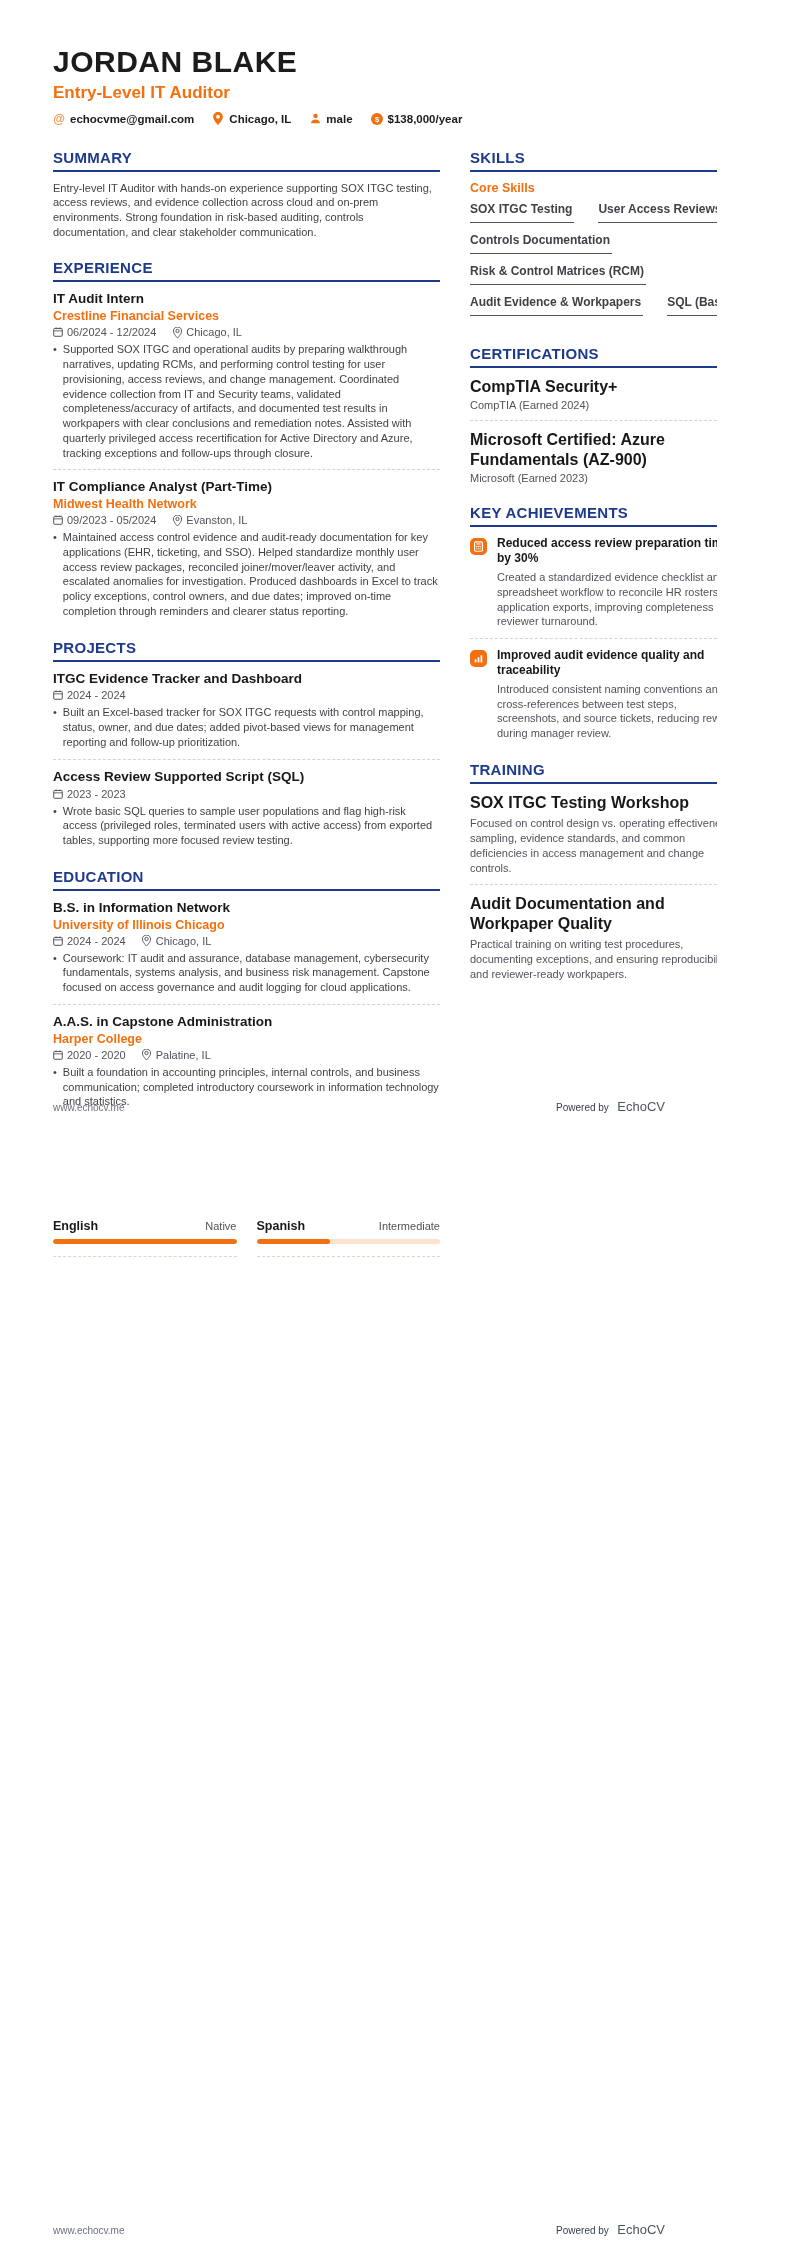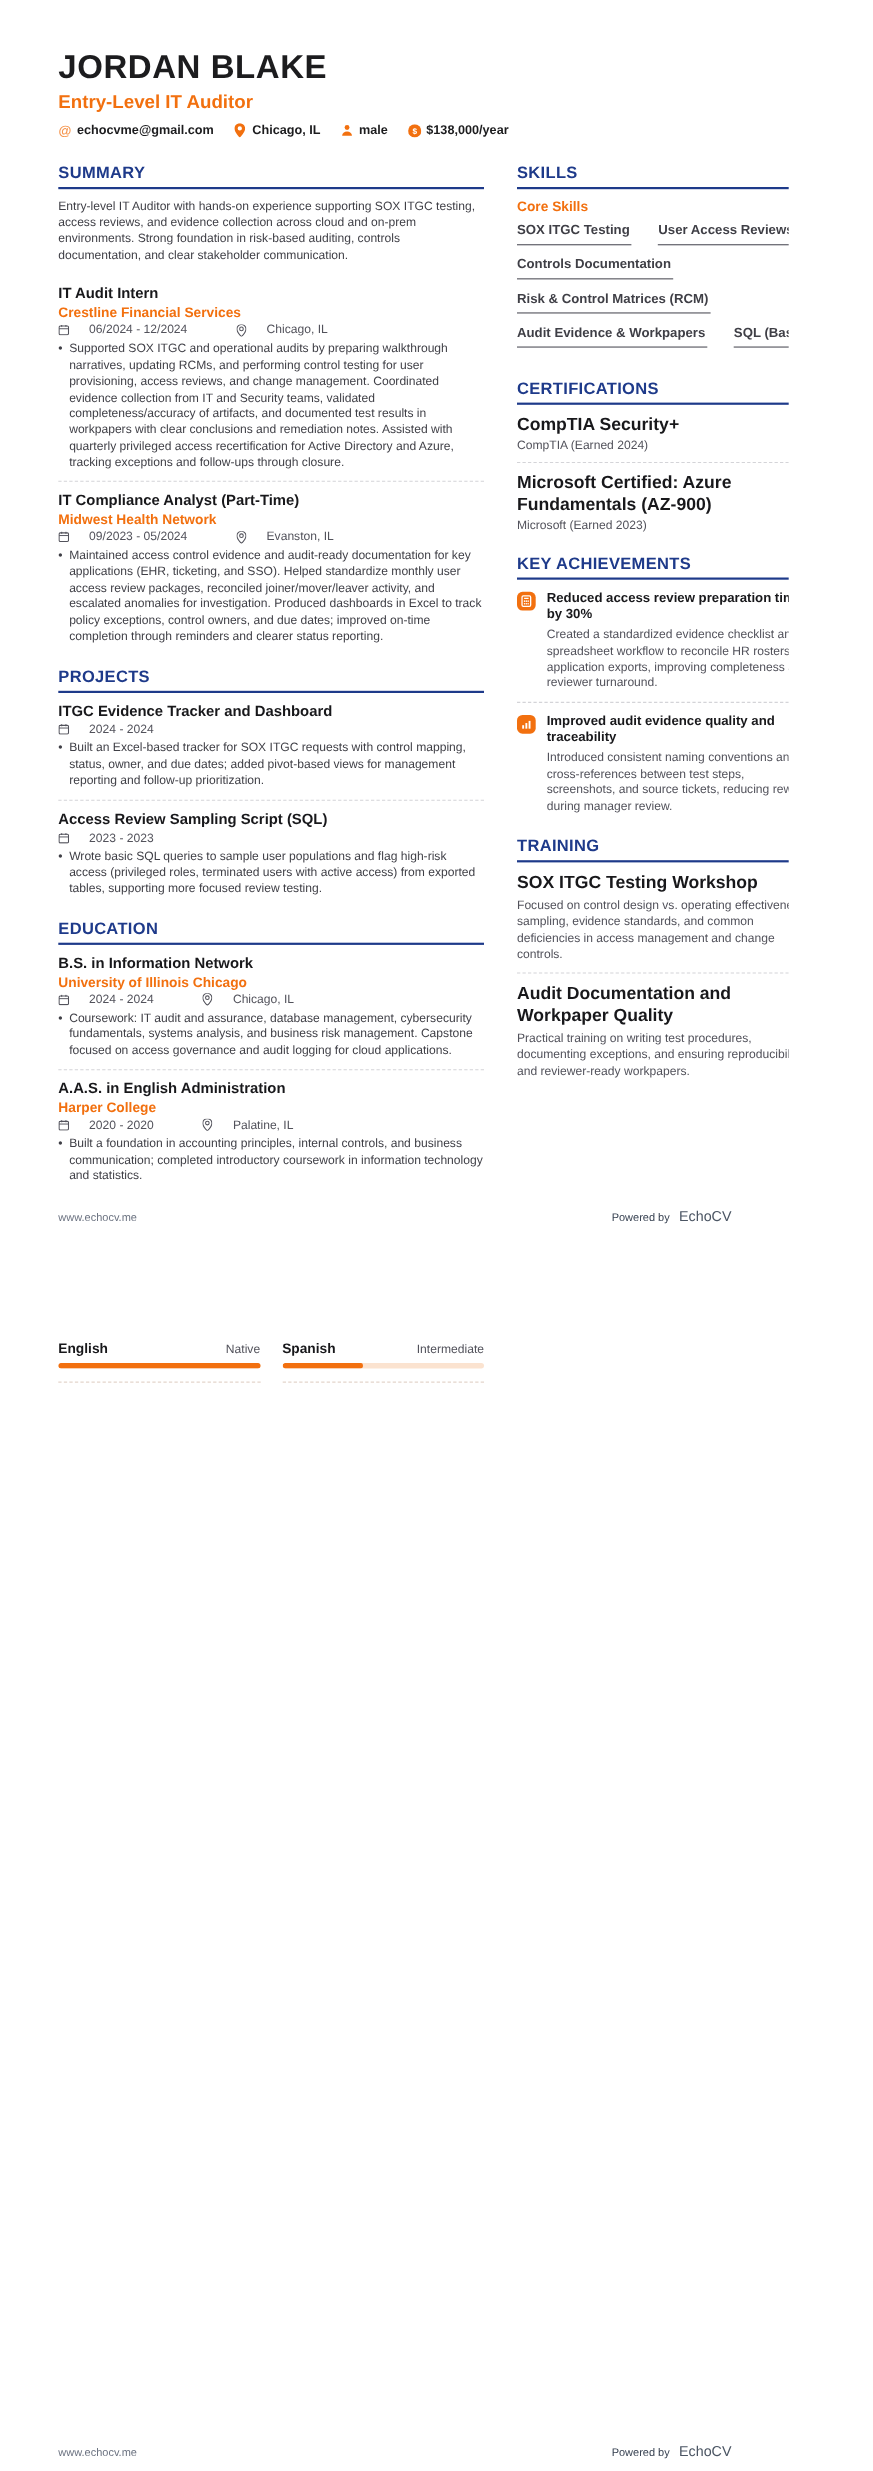--- a/index.html
+++ b/index.html
@@ -26,21 +26,21 @@
   .col-right { width:272px; flex:0 0 272px; }
 
   .sec { font-size:15px; font-weight:bold; color:var(--navy); letter-spacing:.3px;
          padding-bottom:4px; border-bottom:2.5px solid var(--navy); margin-bottom:9px; }
   .section { margin-bottom:20px; }
 
   .body-text { font-size:11px; line-height:1.34; color:#3f3f46; }
 
   .entry-title { font-size:13.5px; font-weight:bold; color:#18181b; line-height:1.18; }
   .entry-org { font-size:12.5px; font-weight:bold; color:var(--accent); margin-top:2px; }
-  .meta { display:flex; align-items:center; gap:18px; margin-top:3px; margin-bottom:4px;
+  .meta { display:flex; align-items:center; gap:4px; margin-top:3px; margin-bottom:4px;
           font-size:11px; color:#52525b; }
   .meta .sp { width:8px; }
   .mi { display:inline-flex; width:10px; height:10px; align-items:center; justify-content:center; flex:0 0 auto; }
   .bullet { display:flex; gap:6px; font-size:11px; line-height:1.34; color:#3f3f46; }
   .bullet::before { content:"•"; color:#3f3f46; flex:0 0 auto; }
   .dashed { border:none; border-top:1px dashed #d4d4d8; margin:9px 0; }
 
   
   .skills-group { font-size:12.5px; font-weight:bold; color:var(--accent); margin-bottom:6px; }
   .skills-wrap { display:flex; flex-wrap:wrap; column-gap:24px; }
@@ -119,20 +119,21 @@
   <div class="columns">
 
     <div class="col-left">
 
       <div class="section">
         <h2 class="sec">SUMMARY</h2>
         <p class="body-text">Entry-level IT Auditor with hands-on experience supporting SOX ITGC testing, access reviews, and evidence collection across cloud and on-prem environments. Strong foundation in risk-based auditing, controls documentation, and clear stakeholder communication.</p>
       </div>
 
       <div class="section">
+        <h2 class="sec">EXPERIENCE</h2>
 
         <div>
           <div class="entry-title">IT Audit Intern</div>
           <div class="entry-org">Crestline Financial Services</div>
           <div class="meta">
             <span class="mi">
                 <svg width="10" height="10" viewBox="0 0 14 14">
                   <rect x="1" y="2" width="12" height="11" rx="1.5" fill="none" stroke="#52525b" stroke-width="1.4"></rect>
                   <line x1="1" y1="5.4" x2="13" y2="5.4" stroke="#52525b" stroke-width="1.2"></line>
                   <line x1="4.3" y1="0.6" x2="4.3" y2="3" stroke="#52525b" stroke-width="1.3"></line>
@@ -199,21 +200,21 @@
             <span>2024 - 2024</span>
           </div>
           <div class="bullet">
               <span>Built an Excel-based tracker for SOX ITGC requests with control mapping, status, owner, and due dates; added pivot-based views for management reporting and follow-up prioritization.</span>
             </div>
         </div>
 
         <hr class="dashed">
 
         <div>
-          <div class="entry-title">Access Review Sampling Script (SQL)</div>
+          <div class="entry-title">Access Review Supported Script (SQL)</div>
           <div class="meta">
             <span class="mi">
                 <svg width="10" height="10" viewBox="0 0 14 14">
                   <rect x="1" y="2" width="12" height="11" rx="1.5" fill="none" stroke="#52525b" stroke-width="1.4"></rect>
                   <line x1="1" y1="5.4" x2="13" y2="5.4" stroke="#52525b" stroke-width="1.2"></line>
                   <line x1="4.3" y1="0.6" x2="4.3" y2="3" stroke="#52525b" stroke-width="1.3"></line>
                   <line x1="9.7" y1="0.6" x2="9.7" y2="3" stroke="#52525b" stroke-width="1.3"></line>
                 </svg>
               </span>
             <span>2023 - 2023</span>
@@ -249,21 +250,21 @@
             <span>Chicago, IL</span>
           </div>
           <div class="bullet">
               <span>Coursework: IT audit and assurance, database management, cybersecurity fundamentals, systems analysis, and business risk management. Capstone focused on access governance and audit logging for cloud applications.</span>
             </div>
         </div>
 
         <hr class="dashed">
 
         <div>
-          <div class="entry-title">A.A.S. in English Administration</div>
+          <div class="entry-title">A.A.S. in Capstone Administration</div>
           <div class="entry-org">Harper College</div>
           <div class="meta">
             <span class="mi">
                 <svg width="10" height="10" viewBox="0 0 14 14">
                   <rect x="1" y="2" width="12" height="11" rx="1.5" fill="none" stroke="#52525b" stroke-width="1.4"></rect>
                   <line x1="1" y1="5.4" x2="13" y2="5.4" stroke="#52525b" stroke-width="1.2"></line>
                   <line x1="4.3" y1="0.6" x2="4.3" y2="3" stroke="#52525b" stroke-width="1.3"></line>
                   <line x1="9.7" y1="0.6" x2="9.7" y2="3" stroke="#52525b" stroke-width="1.3"></line>
                 </svg>
               </span>

